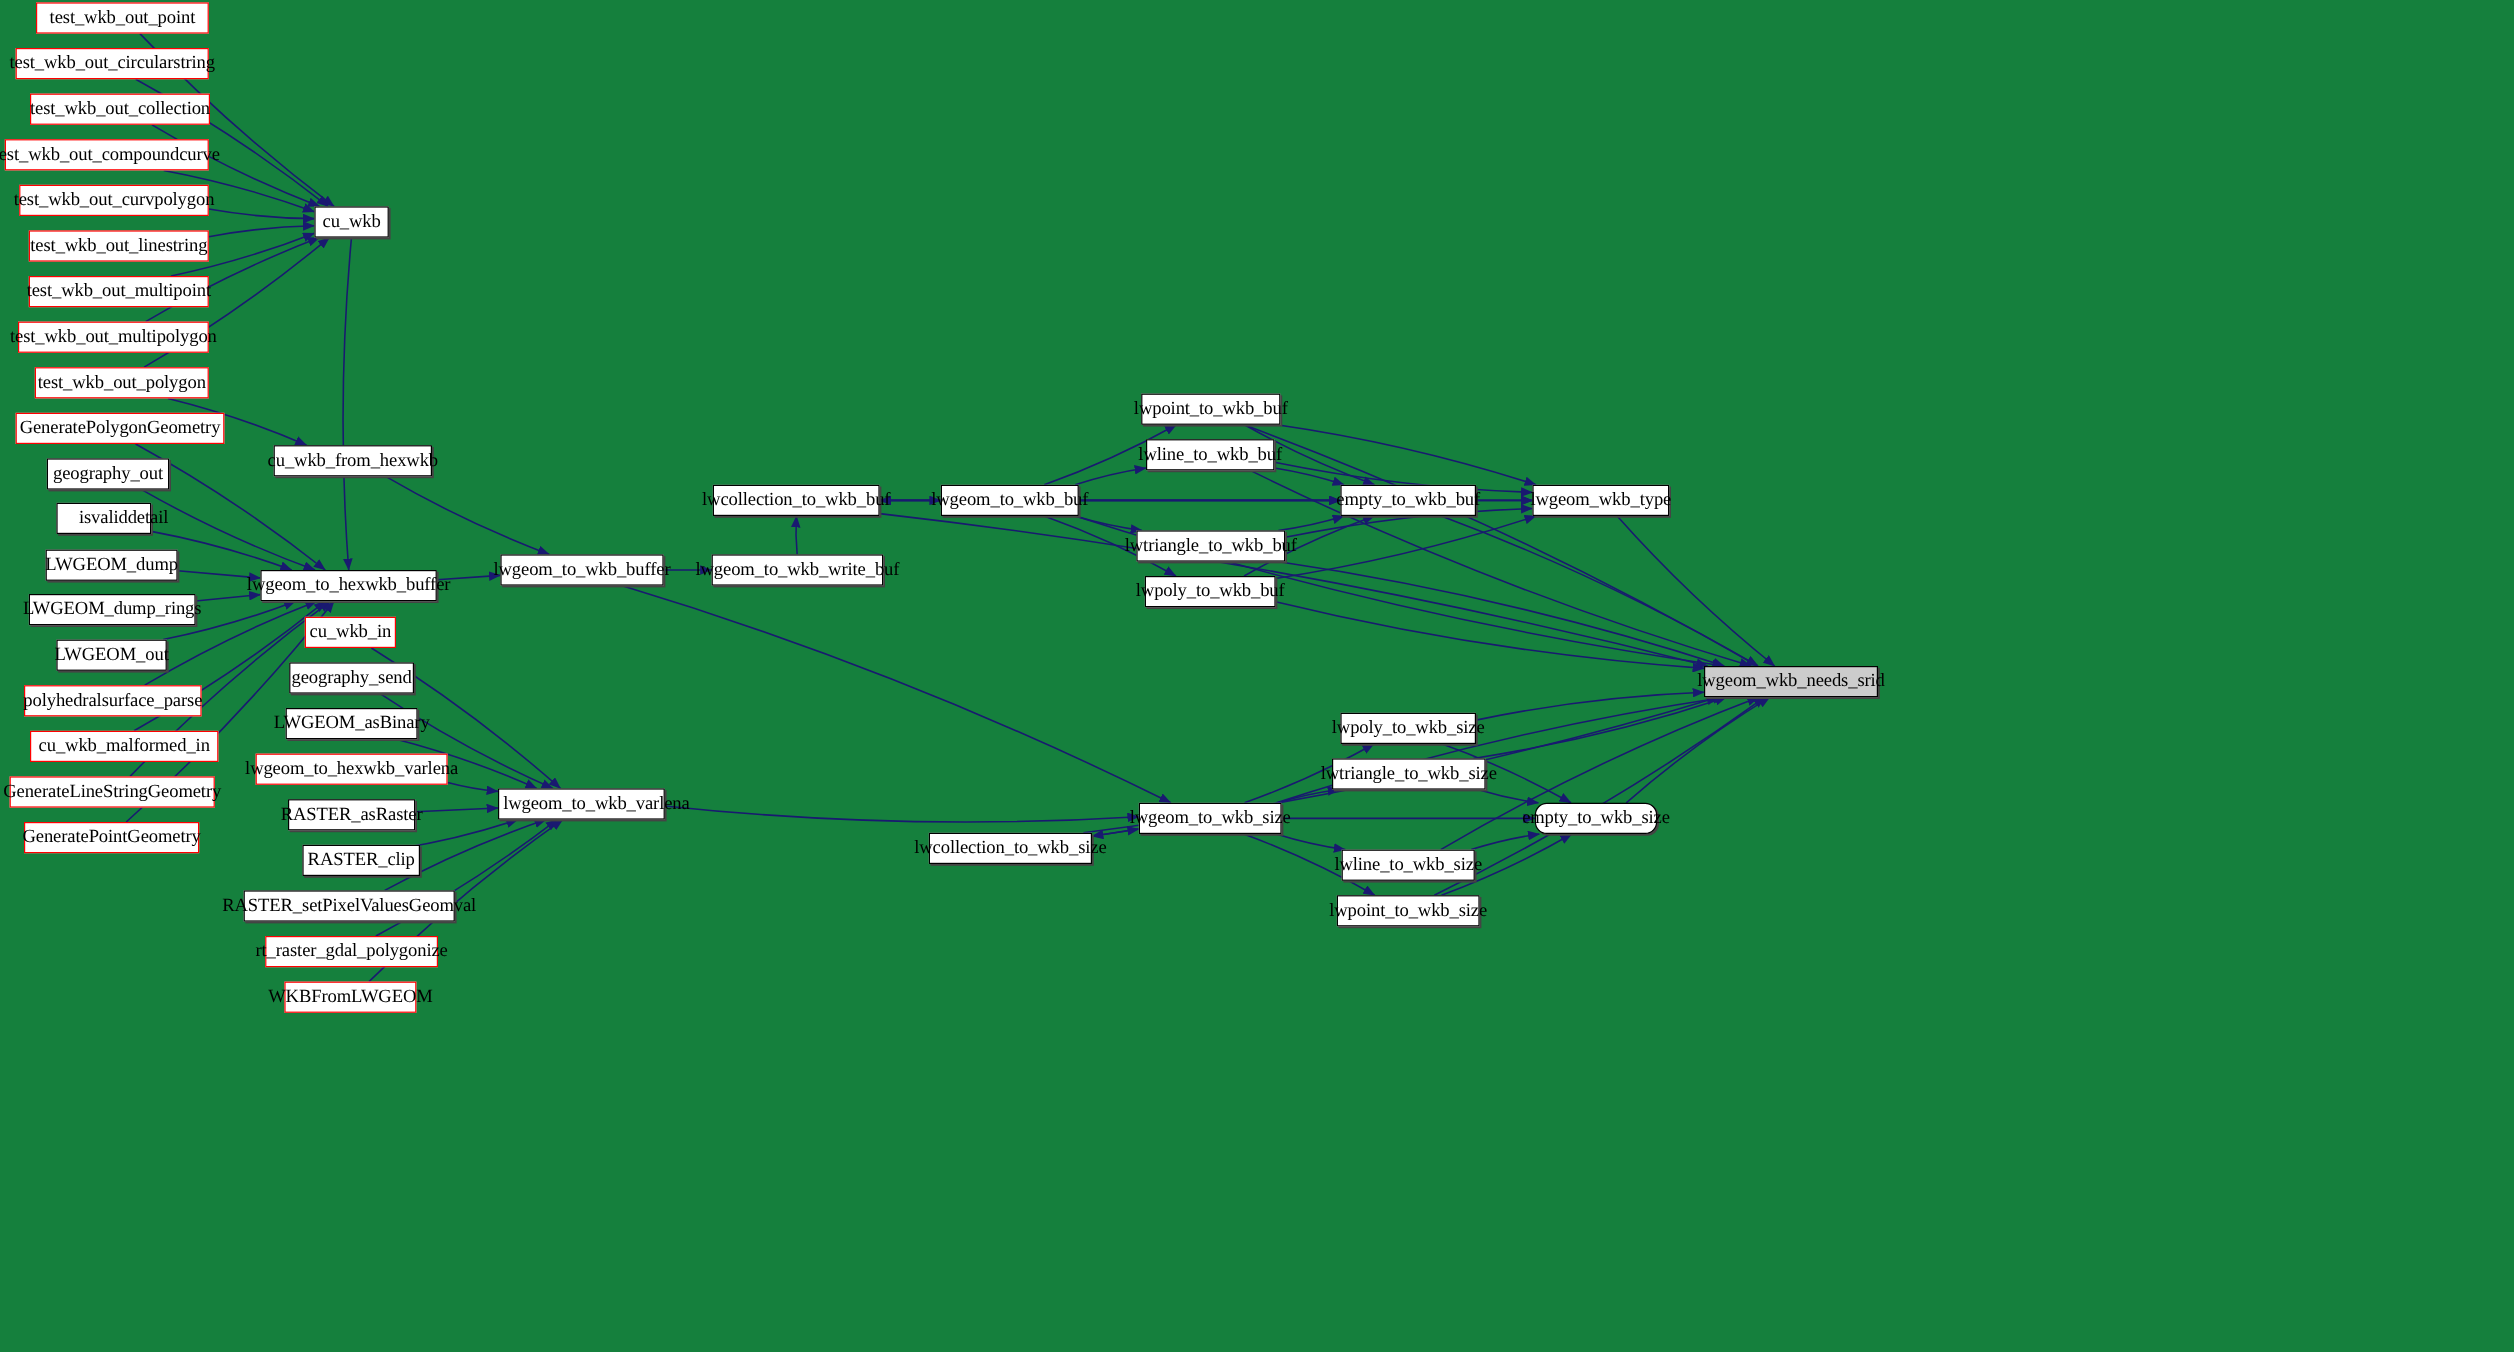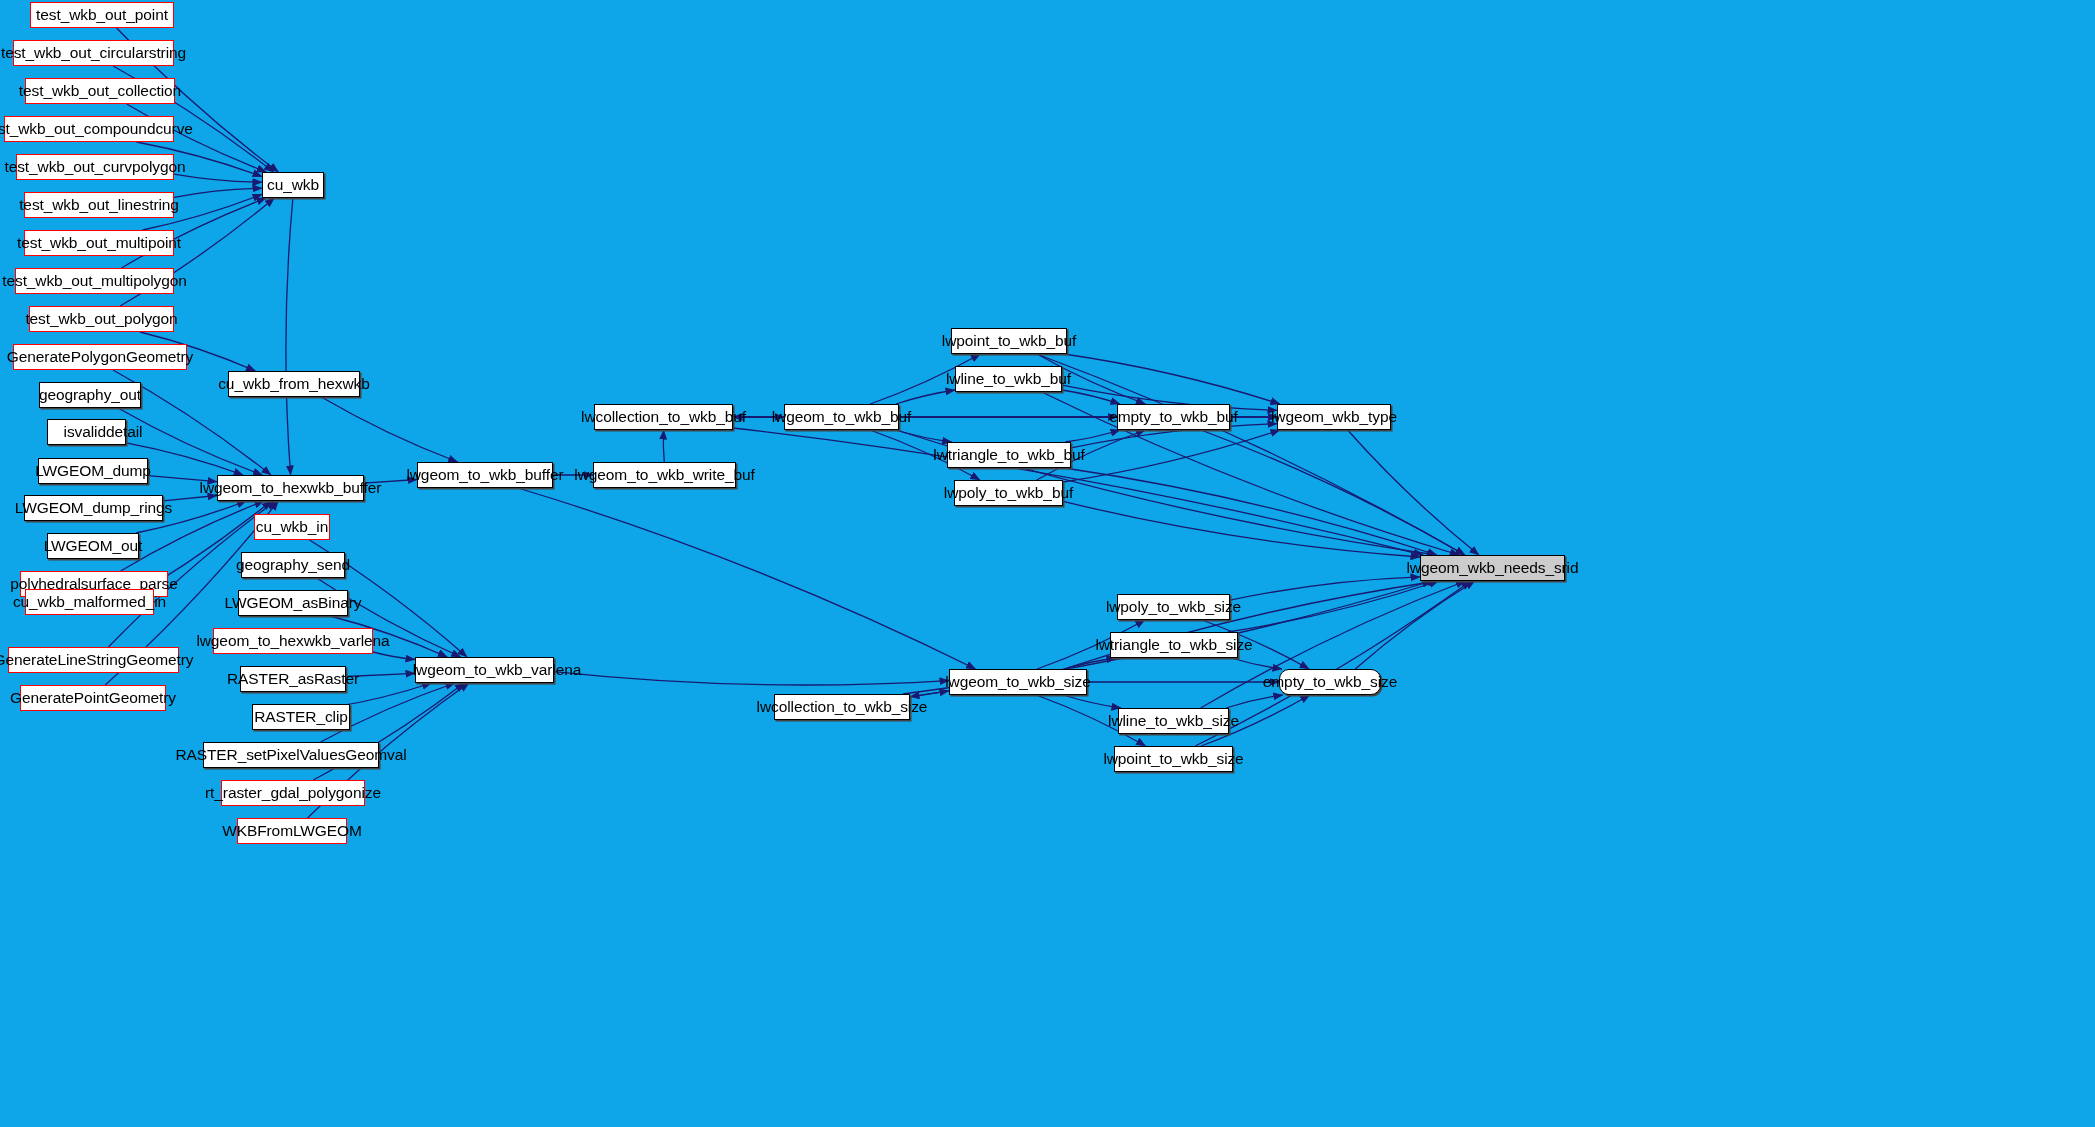--- a/index.html
+++ b/index.html
@@ -1,21 +1,21 @@
 <!DOCTYPE html>
 <html><head>
 <meta charset="utf-8">
 <title>Call Graph</title>
 <style>
   html,body{margin:0;padding:0;background:#ffffff;}
   #canvas{
     position:relative;
     width:2095px;height:1127px;
-    background:#0ea5e9;
-    font-family:Liberation Sans, sans-serif;
+    background:#15803d;
+    font-family:Liberation Serif, serif;
     overflow:hidden;
   }
   svg#edges{position:absolute;left:0;top:0;width:2095px;height:1127px;pointer-events:none;}
   .node{
     position:absolute;
     box-sizing:border-box;
     display:flex;align-items:center;justify-content:center;
     white-space:nowrap;
     font-size:15.5px;
     line-height:1;
@@ -143,21 +143,21 @@
       <div class="node red" style="left: 24px; top: 230px; width: 150px;">test_wkb_out_multipoint</div>
       <div class="node red" style="left: 15px; top: 268px; width: 159px;">test_wkb_out_multipolygon</div>
       <div class="node red" style="left: 29px; top: 306px; width: 145px;">test_wkb_out_polygon</div>
       <div class="node red" style="left: 13px; top: 344px; width: 174px;">GeneratePolygonGeometry</div>
       <div class="node black" style="left: 39px; top: 382px; width: 102px;">geography_out</div>
       <div class="node black" style="left: 47px; top: 419px; width: 79px; padding-left: 40px;">isvaliddetail</div>
       <div class="node black" style="left: 38px; top: 458px; width: 110px;">LWGEOM_dump</div>
       <div class="node black" style="left: 24px; top: 495px; width: 139px;">LWGEOM_dump_rings</div>
       <div class="node black" style="left: 47px; top: 533px; width: 92px;">LWGEOM_out</div>
       <div class="node red" style="left: 20px; top: 571px; width: 148px;">polyhedralsurface_parse</div>
-      <div class="node red" style="left: 25px; top: 589px; width: 129px;">cu_wkb_malformed_in</div>
+      <div class="node red" style="left: 25px; top: 609px; width: 157px;">cu_wkb_malformed_in</div>
       <div class="node red" style="left: 8px; top: 647px; width: 171px;">GenerateLineStringGeometry</div>
       <div class="node red" style="left: 20px; top: 685px; width: 146px;">GeneratePointGeometry</div>
       <div class="node black" style="left: 262px; top: 172px; width: 62px;">cu_wkb</div>
       <div class="node black" style="left: 228px; top: 371px; width: 132px;">cu_wkb_from_hexwkb</div>
       <div class="node black" style="left: 217px; top: 475px; width: 147px;">lwgeom_to_hexwkb_buffer</div>
       <div class="node red" style="left: 254px; top: 514px; width: 76px;">cu_wkb_in</div>
       <div class="node black" style="left: 241px; top: 552px; width: 104px;">geography_send</div>
       <div class="node black" style="left: 238px; top: 590px; width: 110px;">LWGEOM_asBinary</div>
       <div class="node red" style="left: 213px; top: 628px; width: 160px;">lwgeom_to_hexwkb_varlena</div>
       <div class="node black" style="left: 240px; top: 666px; width: 106px;">RASTER_asRaster</div>
@@ -171,20 +171,20 @@
       <div class="node black" style="left: 594px; top: 404px; width: 139px;">lwcollection_to_wkb_buf</div>
       <div class="node black" style="left: 784px; top: 404px; width: 115px;">lwgeom_to_wkb_buf</div>
       <div class="node black" style="left: 951px; top: 328px; width: 116px;">lwpoint_to_wkb_buf</div>
       <div class="node black" style="left: 955px; top: 366px; width: 107px;">lwline_to_wkb_buf</div>
       <div class="node black" style="left: 947px; top: 442px; width: 124px;">lwtriangle_to_wkb_buf</div>
       <div class="node black" style="left: 954px; top: 480px; width: 109px;">lwpoly_to_wkb_buf</div>
       <div class="node black" style="left: 1117px; top: 404px; width: 113px;">empty_to_wkb_buf</div>
       <div class="node black" style="left: 1277px; top: 404px; width: 114px;">lwgeom_wkb_type</div>
       <div class="node current" style="left: 1420px; top: 555px; width: 145px;">lwgeom_wkb_needs_srid</div>
       <div class="node black" style="left: 774px; top: 694px; width: 136px;">lwcollection_to_wkb_size</div>
-      <div class="node black" style="left: 949px; top: 669px; width: 138px; text-align: right;">lwgeom_to_wkb_size</div>
+      <div class="node black" style="left: 949px; top: 669px; width: 119px; text-align: right;">lwgeom_to_wkb_size</div>
       <div class="node black" style="left: 1117px; top: 594px; width: 113px;">lwpoly_to_wkb_size</div>
       <div class="node black" style="left: 1110px; top: 632px; width: 128px;">lwtriangle_to_wkb_size</div>
       <div class="node black" style="left: 1118px; top: 708px; width: 111px;">lwline_to_wkb_size</div>
       <div class="node black" style="left: 1114px; top: 746px; width: 119px;">lwpoint_to_wkb_size</div>
       <div class="node black" style="left: 1279px; top: 669px; width: 102px; border-radius: 10px;">empty_to_wkb_size</div>
     </div>
 </div>
 
 </body></html>

